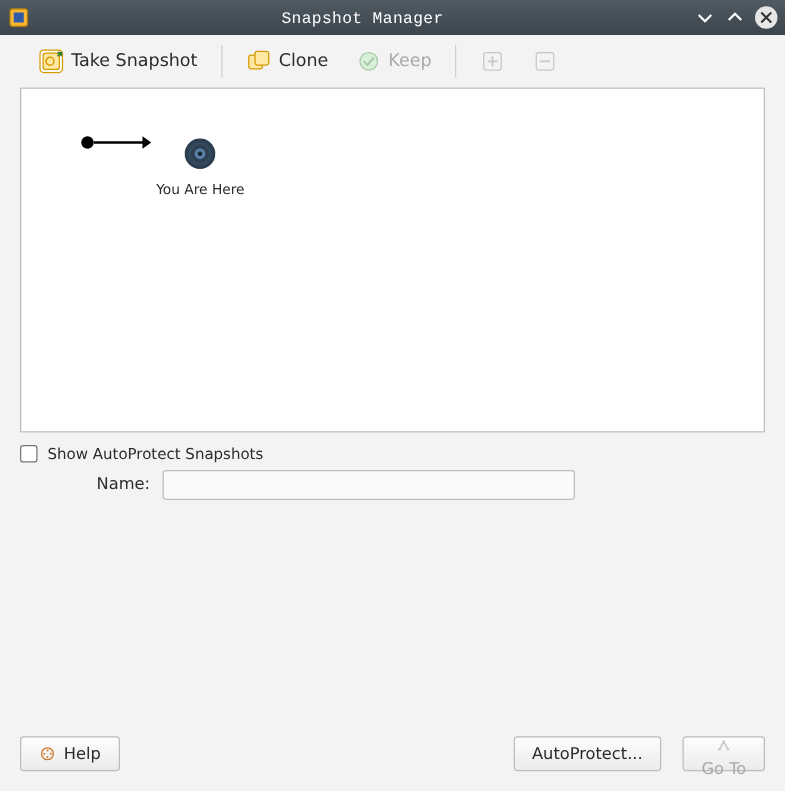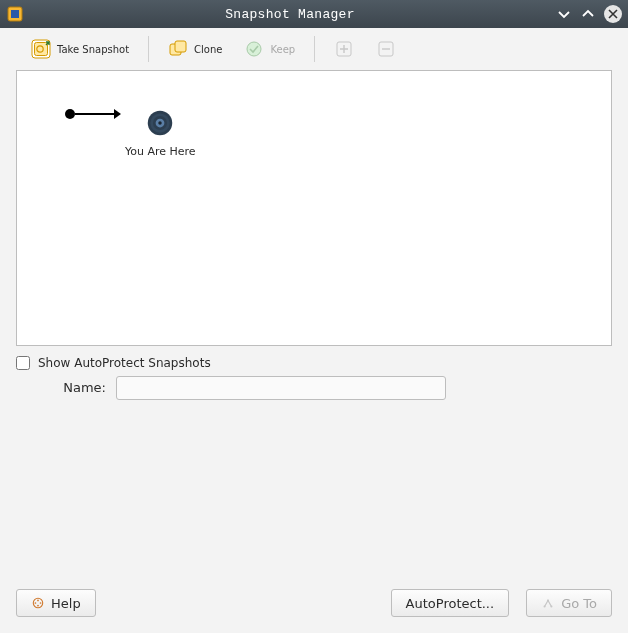--- a/index.html
+++ b/index.html
@@ -48,21 +48,21 @@
       align-items: center;
       gap: 0;
       padding: 6px 10px 6px 20px;
       height: 42px;
     }
     .tb-btn {
       display: inline-flex;
       align-items: center;
       gap: 6px;
       padding: 4px 10px;
-      font-size: 10px;
+      font-size: 14px;
       color: #2b2b2b;
       border: 1px solid transparent;
       border-radius: 3px;
       cursor: pointer;
     }
     .tb-btn.disabled { color: #a9a9a9; cursor: default; }
     .tb-sep {
       width: 1px; height: 26px; background: #d0d0d0; margin: 0 8px;
     }
     .tb-icon { width: 20px; height: 20px; display: inline-flex; align-items: center; justify-content: center; }
@@ -80,21 +80,21 @@
     
     .check-row {
       display: flex; align-items: center; gap: 8px; padding: 10px 0 6px 16px;
     }
     .check-row input { width: 14px; height: 14px; }
     
     .details-header {
       font-size: 13px; font-weight: 700; padding: 2px 16px 6px 16px;
     }
     .details-form {
-      padding: 0 16px; display: flex; gap: 8px;
+      padding: 0 30px; display: flex; gap: 8px;
     }
     .form-row { display: flex; align-items: flex-start; gap: 10px; }
     .form-row label {
       width: 90px; text-align: right; font-size: 13px; padding-top: 4px;
     }
     .form-row input[type=text] {
       flex: 0 0 330px; height: 24px; border: 1px solid #bdbdbd; border-radius: 3px; background: #fafafa; padding: 2px 6px; font-size: 12px;
     }
     .form-row textarea {
       flex: 0 0 330px; height: 76px; border: 1px solid #bdbdbd; border-radius: 3px; background: #fafafa; padding: 4px 6px; font-size: 12px; resize: none;
@@ -105,21 +105,21 @@
       display: flex; align-items: center; padding: 10px 16px 16px 16px; gap: 17px;
     }
     .footer .spacer { flex: 1; }
     .btn {
       display: inline-flex; align-items: center; gap: 6px;
       height: 28px; padding: 0 14px;
       border: 1px solid #bdbdbd; border-radius: 3px;
       background: linear-gradient(to bottom, #fdfdfd, #ebebeb);
       font-size: 13px; color: #2b2b2b; cursor: pointer;
     }
-    .btn.disabled { color: #a9a9a9; cursor: default; }
+    .btn.disabled { color: #a9a9a9; cursor: default; flex-direction: column; }
     .btn .btn-icon { width: 14px; height: 14px; display: inline-flex; align-items: center; justify-content: center; }
   </style>
 </head>
 <body>
 
 <div class="titlebar">
   <span class="titlebar-icon">
     <svg viewBox="0 0 18 18" width="18" height="18">
       <rect x="2" y="2" width="14" height="14" rx="2" fill="#f7b733" stroke="#b07a0d" stroke-width="1"></rect>
       <rect x="5" y="5" width="8" height="8" fill="#2e5aa8"></rect>

